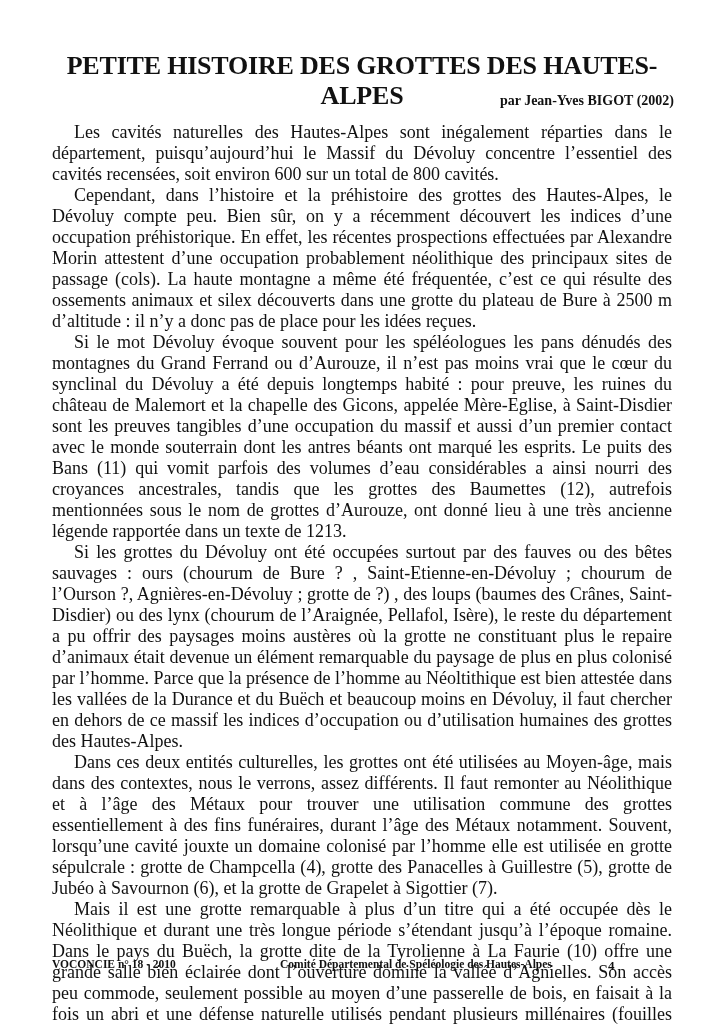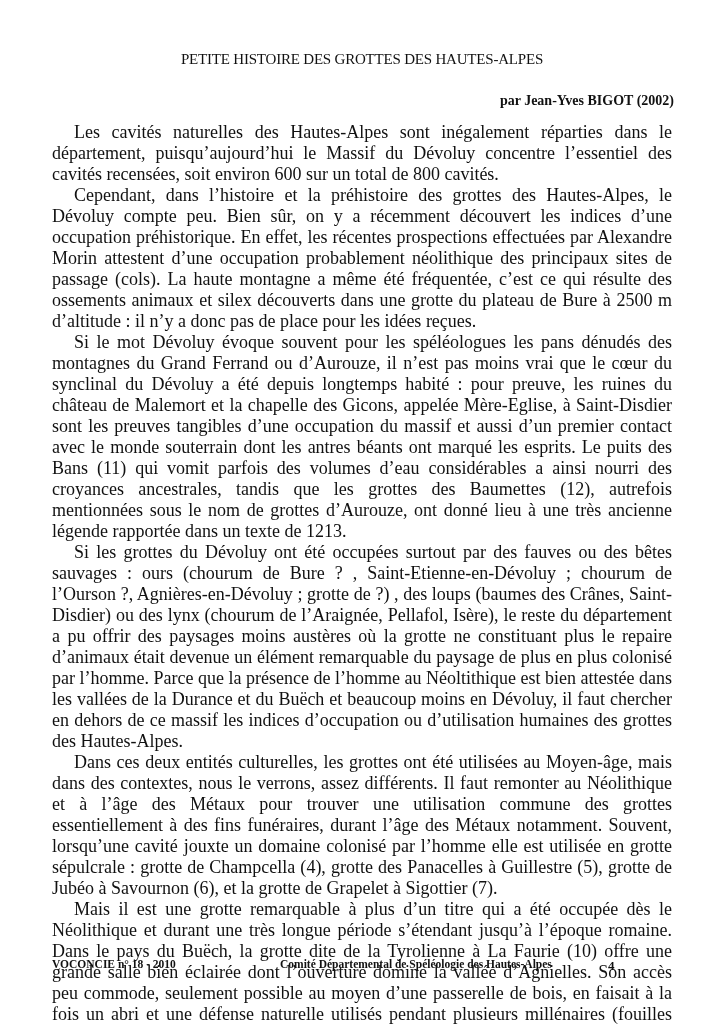--- a/index.html
+++ b/index.html
@@ -3,21 +3,21 @@
   <meta charset="utf-8">
   <style>
     html, body { margin: 0; padding: 0; background: #ffffff; }
     body {
       width: 724px; height: 1024px; position: relative; overflow: hidden;
       font-family: "Liberation Serif", serif; color: #111111;
     }
     .page { position: absolute; left: 52px; top: 0; width: 620px; }
     .title {
       position: absolute; left: 0; top: 51px; width: 620px; text-align: center;
-      font-weight: normal; font-size: 15px; letter-spacing: -0.2px;
+      font-weight: bold; font-size: 26px; letter-spacing: -0.2px;
     }
     .author {
       position: absolute; right: -2px; top: 93px;
       font-weight: bold; font-size: 14px; padding-left: 15px;
     }
     .body-text {
       position: absolute; left: 0; top: 122px; width: 620px;
       font-size: 18px; line-height: 21px; text-align: justify;
     }
     .body-text p { margin: 0; text-indent: 22px; }

